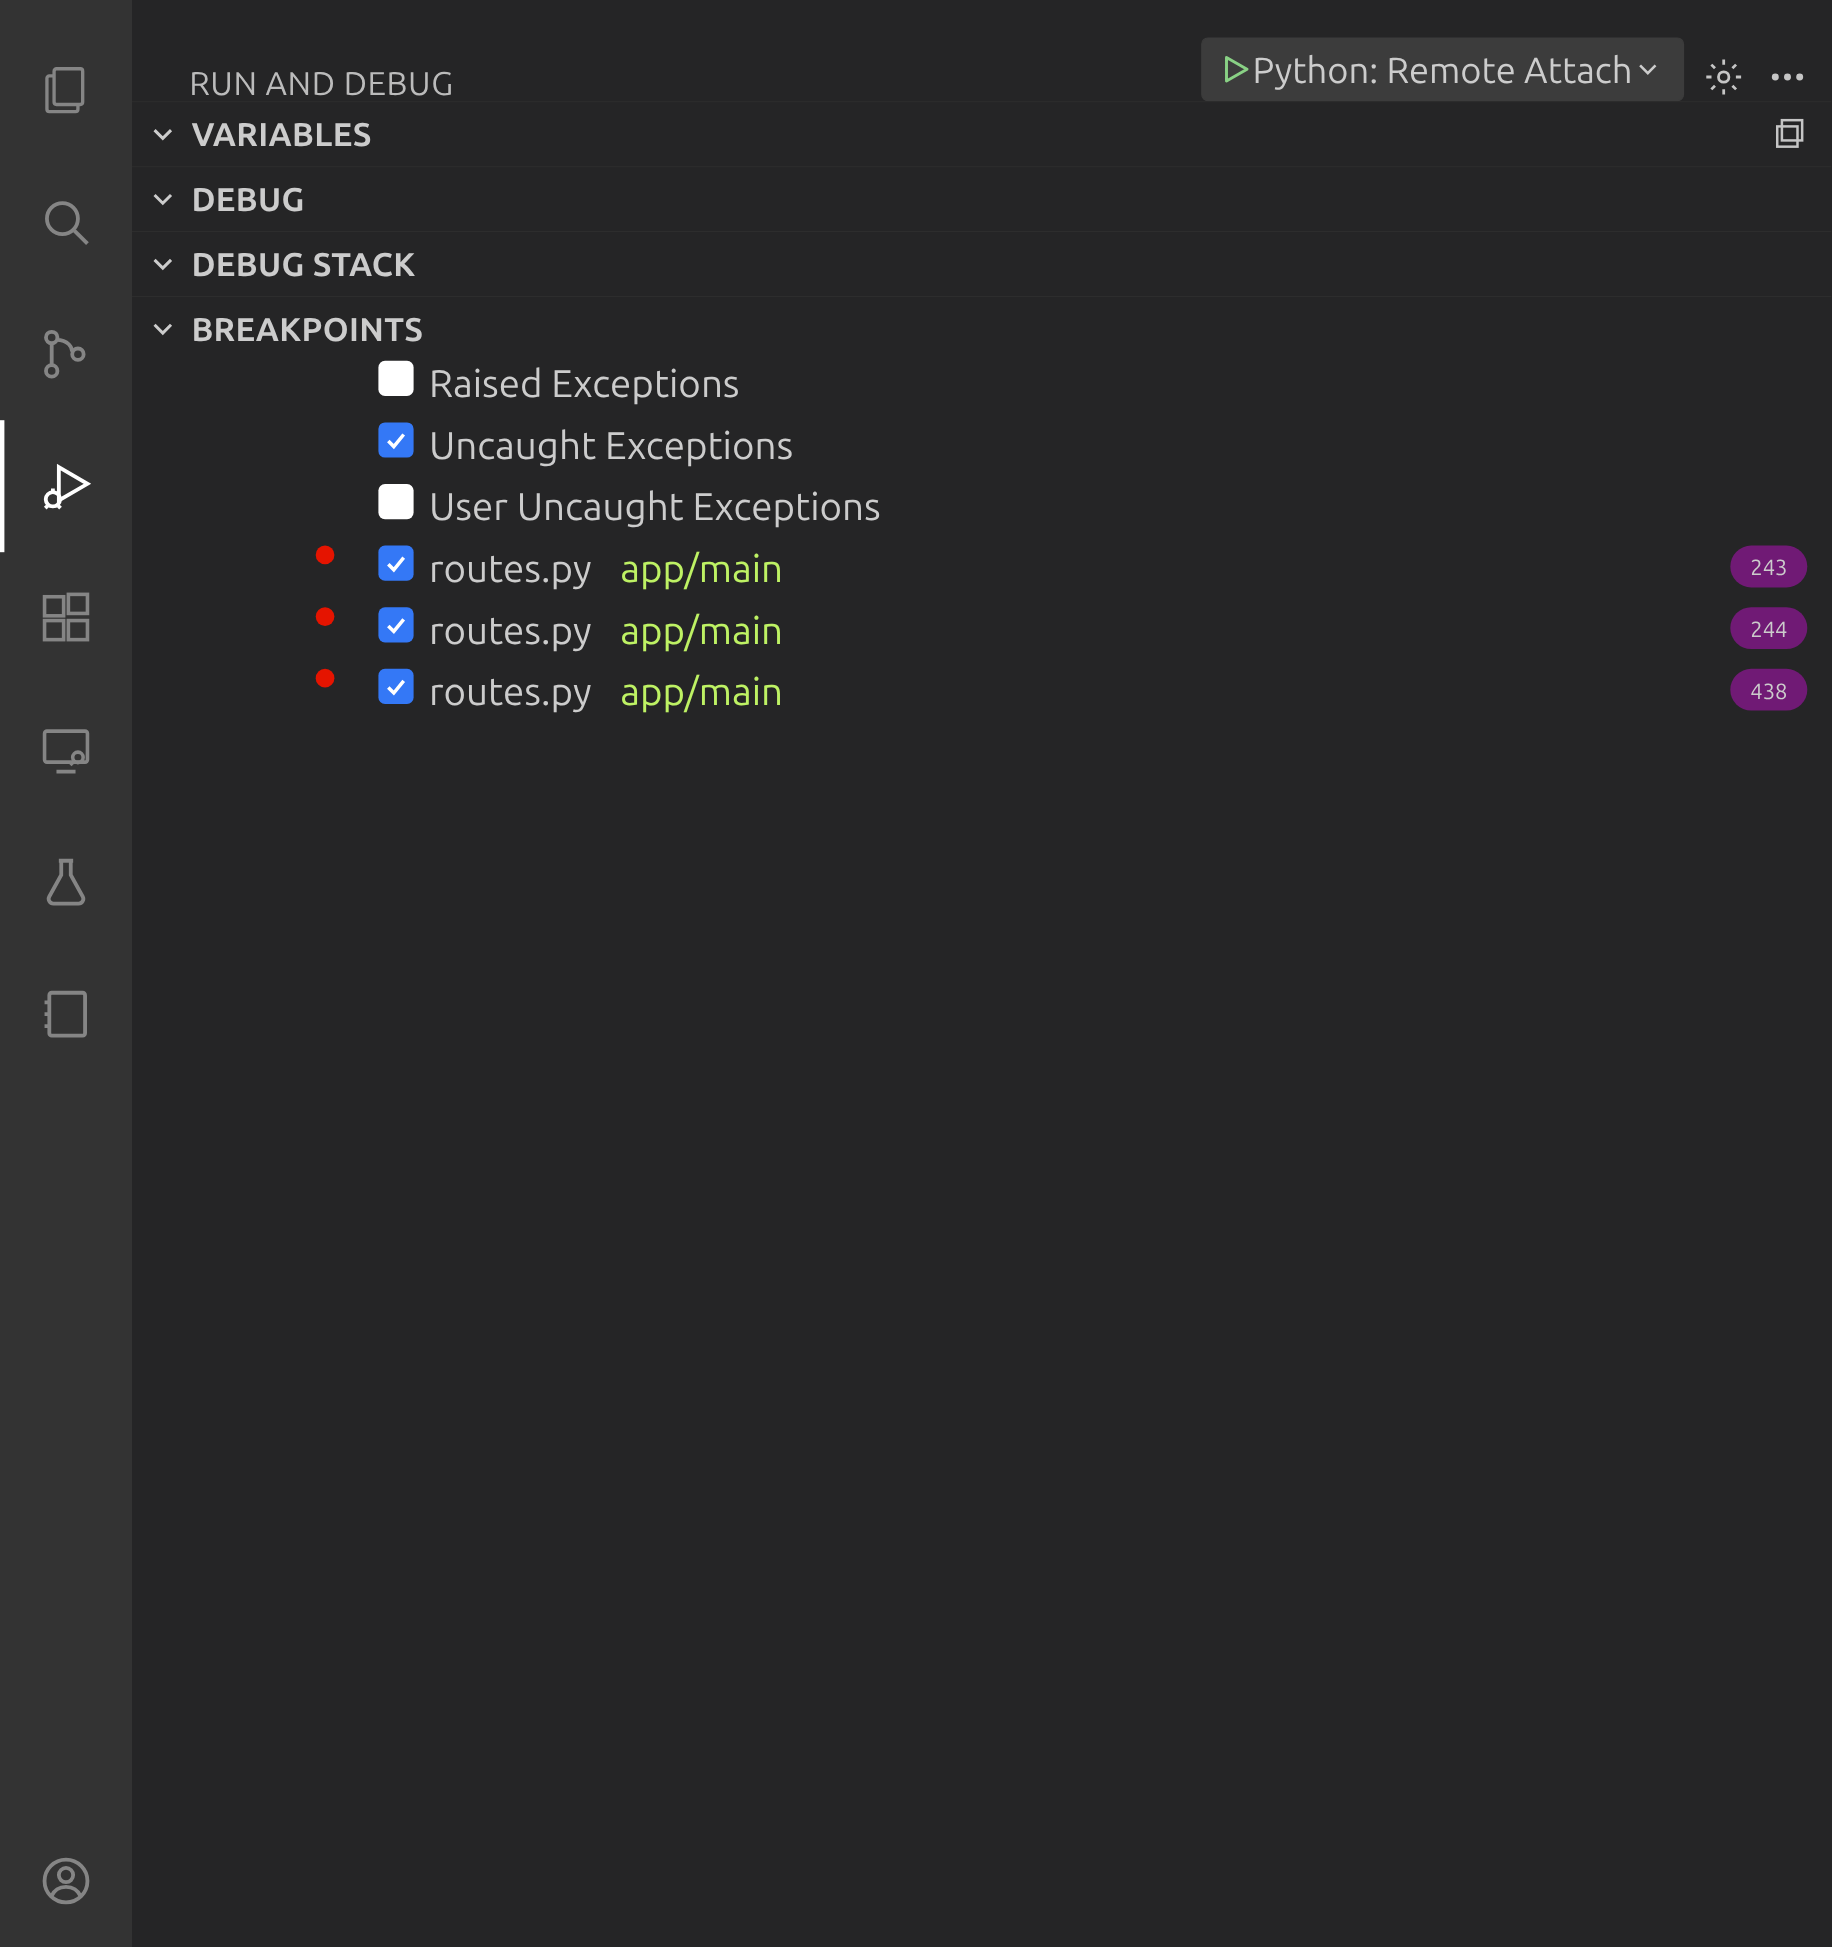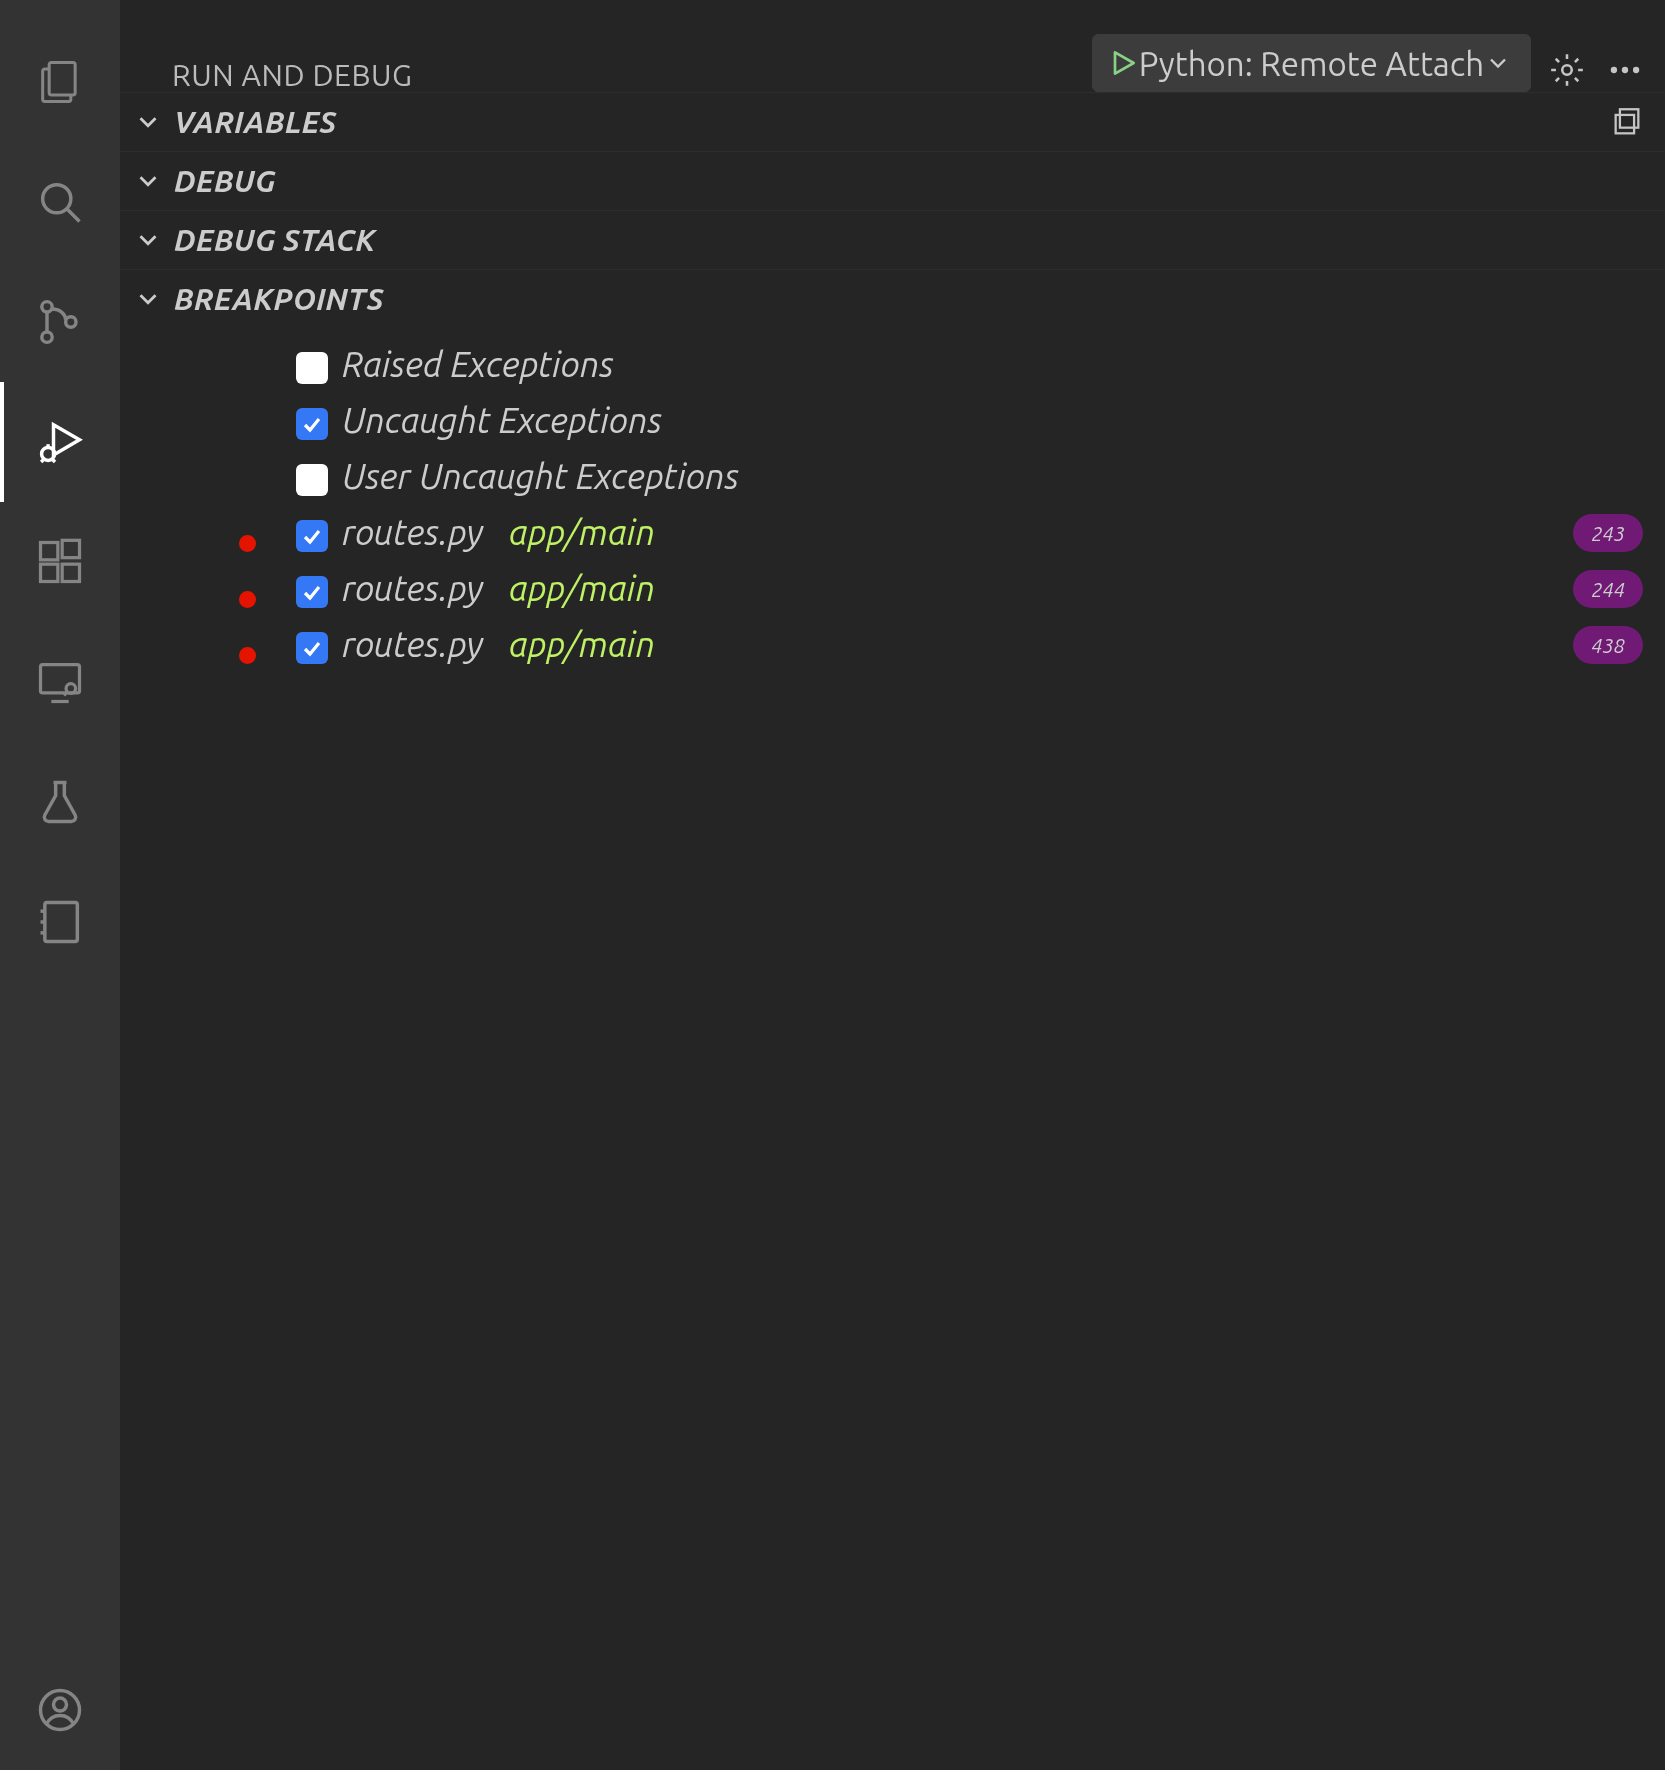--- a/index.html
+++ b/index.html
@@ -83,21 +83,20 @@
     display:flex; align-items:center; justify-content:center;
     cursor:pointer;
   }
   .hdr-icon svg { width: 38px; height: 38px; }
 
   
   .section {
     border-top: 1px solid #2d2d2d;
     display: flex;
     flex-direction: column;
-    font-style: italic;
   }
   .section:first-of-type { border-top: none; }
   .section-header {
     height: 58px;
     display: flex;
     align-items: center;
     padding-left: 8px;
     padding-right: 18px;
     gap: 6px;
     cursor: pointer;
@@ -117,24 +116,25 @@
 
   .variables-body { height: 378px; }
   .watch-body     { height: 434px; }
   .callstack-body { height: 310px; }
   
 
   
   .bprow {
     height: 56px;
     display:flex;
-    align-items:flex-end;
+    align-items:flex-start;
     font-size: 35px;
     cursor:pointer;
     padding-right: 22px;
+    margin-left: 48px;
   }
   .bprow .gutter {
     width: 176px;
     display:flex;
     align-items:center;
     justify-content:flex-end;
     padding-right: 12px;
   }
   .bprow .gutter .reddot {
     width:17px; height:17px; border-radius:50%; background:#e51400;

